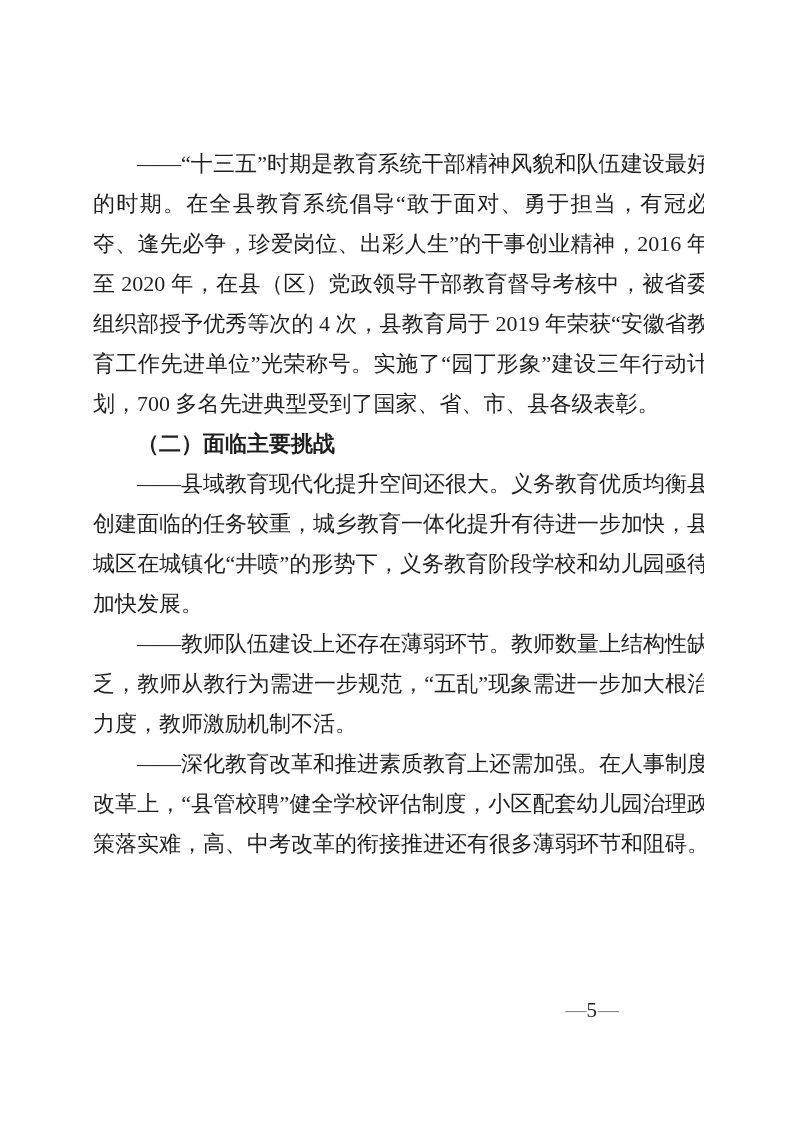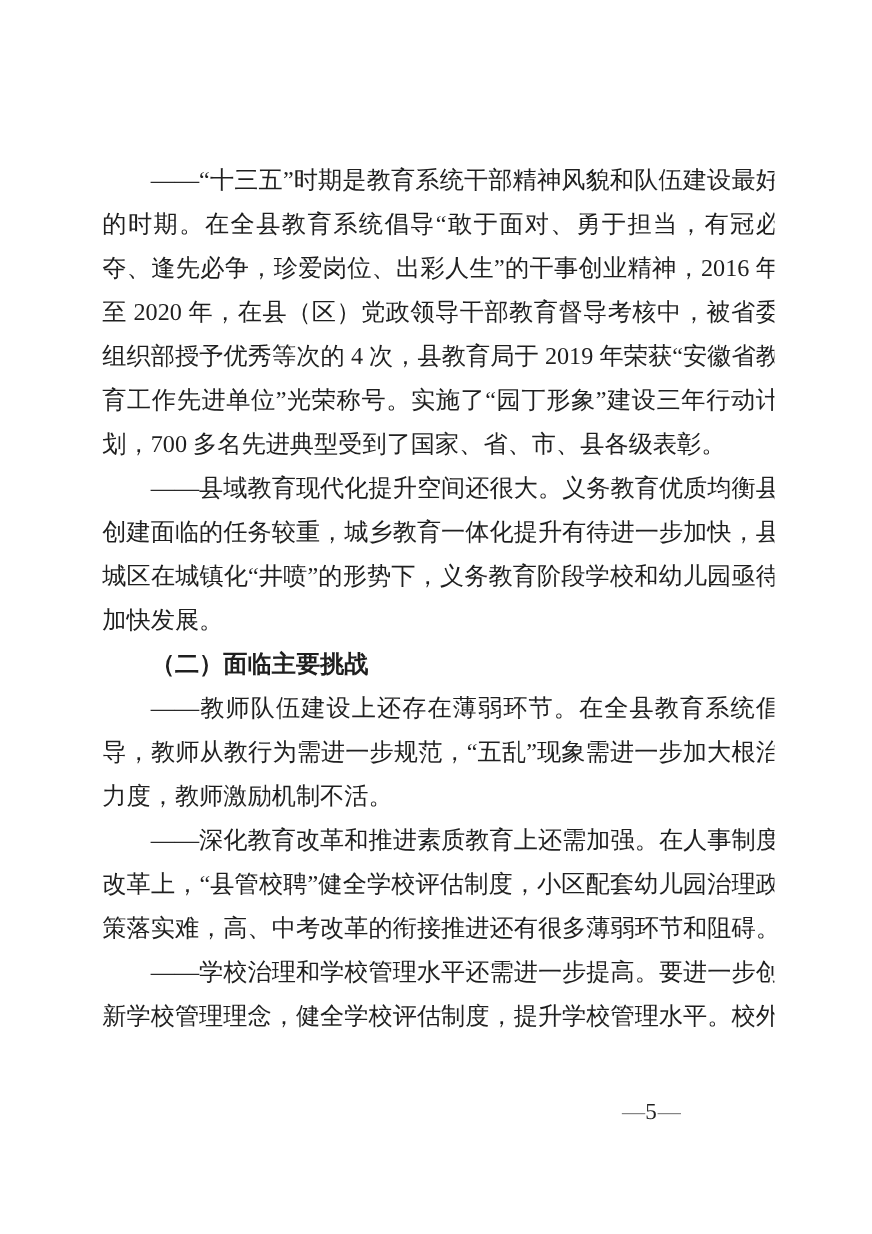--- a/index.html
+++ b/index.html
@@ -61,20 +61,19 @@
     padding: 0 1px;
     font-family: "Liberation Serif", "DejaVu Serif", serif;
   }
 </style>
 </head>
 <body>
 
 <div class="page">
   <div class="content">
       <p class="para">——“十三五”时期是教育系统干部精神风貌和队伍建设最好的时期。在全县教育系统倡导“敢于面对、勇于担当，有冠必夺、逢先必争，珍爱岗位、出彩人生”的干事创业精神，2016 年至 2020 年，在县（区）党政领导干部教育督导考核中，被省委组织部授予优秀等次的 4 次，县教育局于 2019 年荣获“安徽省教育工作先进单位”光荣称号。实施了“园丁形象”建设三年行动计划，700 多名先进典型受到了国家、省、市、县各级表彰。</p>
+      <p class="para heading">（二）面临主要挑战</p>
       <p class="para">——县域教育现代化提升空间还很大。义务教育优质均衡县创建面临的任务较重，城乡教育一体化提升有待进一步加快，县城区在城镇化“井喷”的形势下，义务教育阶段学校和幼儿园亟待加快发展。</p>
-      <p class="para heading">（二）面临主要挑战</p>
-      <p class="para">——教师队伍建设上还存在薄弱环节。在全县教育系统倡导，教师从教行为需进一步规范，“五乱”现象需进一步加大根治力度，教师激励机制不活。</p>
+      <p class="para">——教师队伍建设上还存在薄弱环节。教师数量上结构性缺乏，教师从教行为需进一步规范，“五乱”现象需进一步加大根治力度，教师激励机制不活。</p>
       <p class="para">——深化教育改革和推进素质教育上还需加强。在人事制度改革上，“县管校聘”健全学校评估制度，小区配套幼儿园治理政策落实难，高、中考改革的衔接推进还有很多薄弱环节和阻碍。</p>
-      <p class="para">——学校治理和学校管理水平还需进一步提高。要进一步创新学校管理理念，健全学校评估制度，提升学校管理水平。校外</p>
     </div>
   <div class="footer"><span class="dash">—</span><span class="num">5</span><span class="dash">—</span></div>
 </div>
 
 </body></html>

